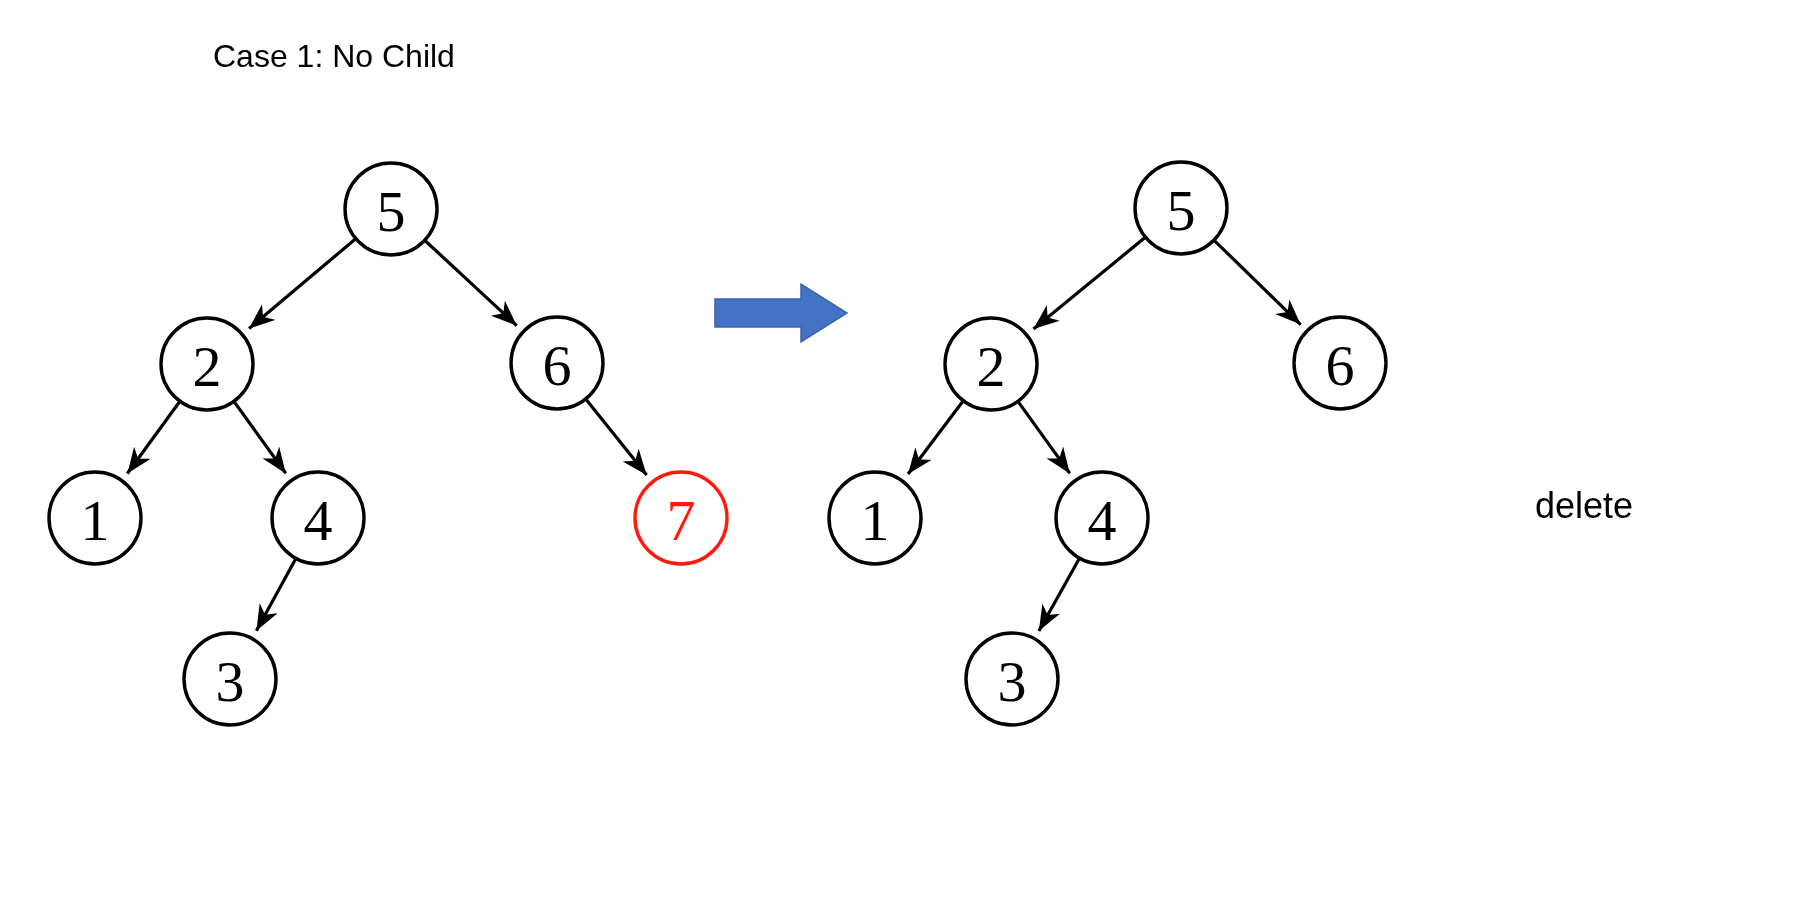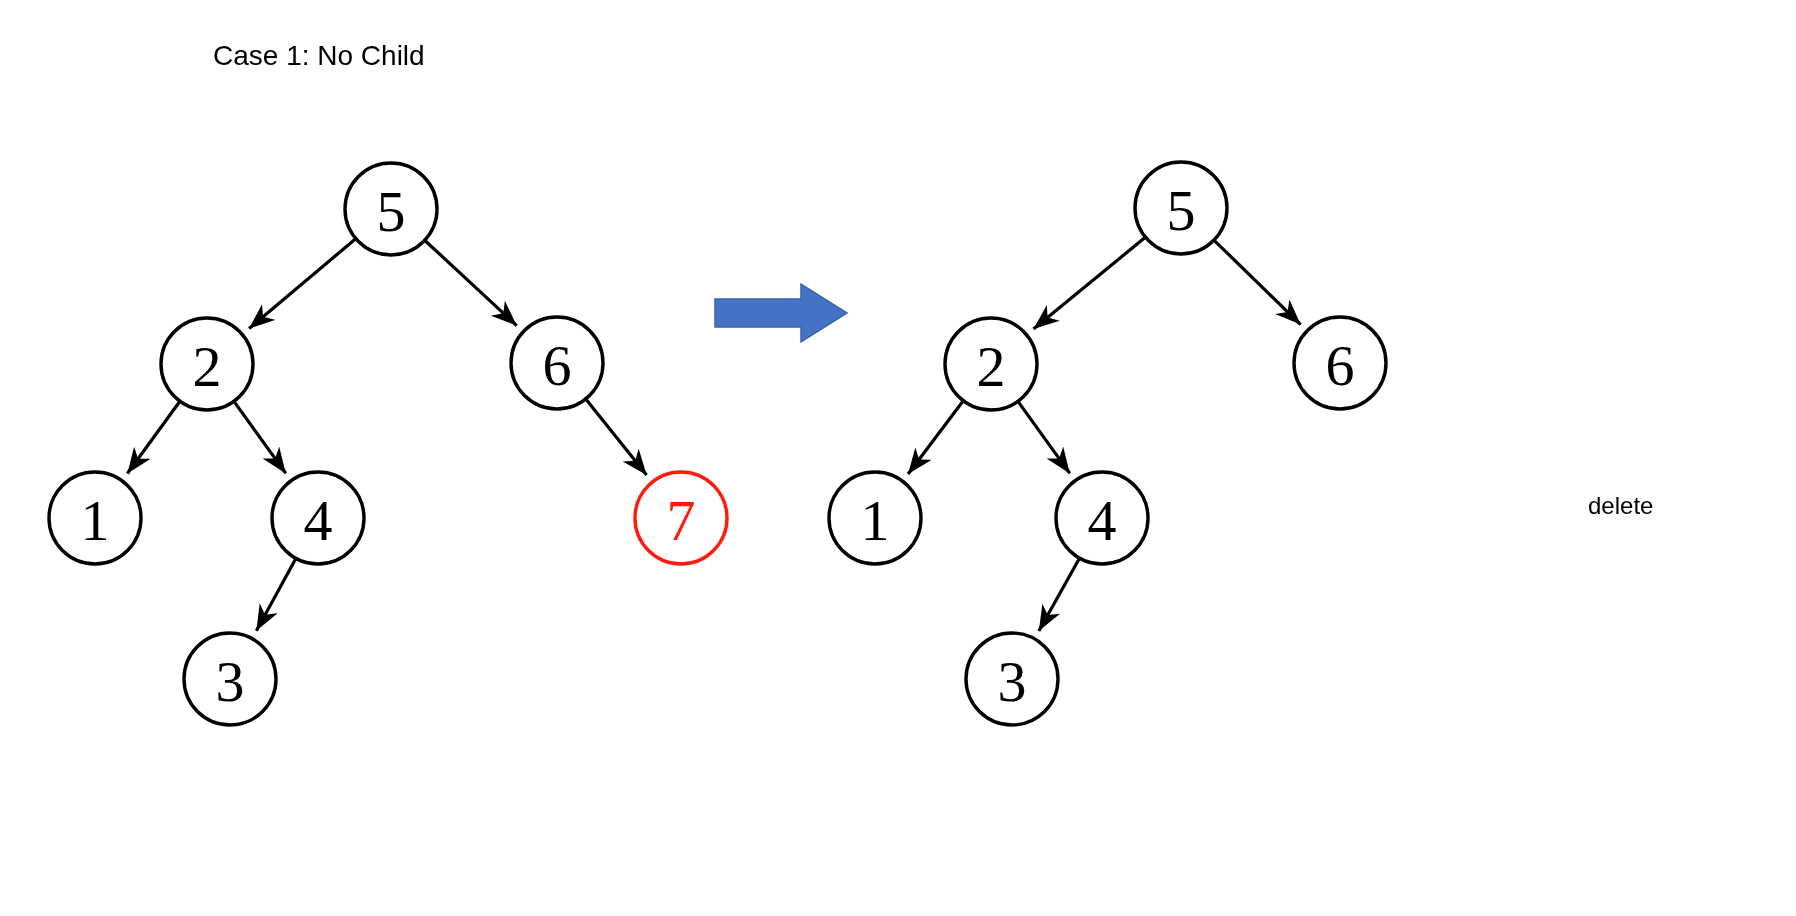--- a/index.html
+++ b/index.html
@@ -19,31 +19,31 @@
     position: absolute;
     left: 0; top: 0;
     width: 1796px;
     height: 916px;
     background: #ffffff;
   }
   #title {
     position: absolute;
     left: 213px;
     top: 29px;
-    font-size: 28px;
+    font-size: 32px;
     line-height: 54px;
     color: #000000;
     font-family: "Liberation Sans", sans-serif;
     white-space: nowrap;
   }
   #delete-label {
     position: absolute;
-    left: 1588px;
+    left: 1535px;
     top: 484px;
-    font-size: 24px;
+    font-size: 36px;
     line-height: 44px;
     color: #000000;
     font-family: "Liberation Sans", sans-serif;
     white-space: nowrap;
   }
   svg.diagram {
     position: absolute;
     left: 0; top: 0;
     width: 1796px;
     height: 916px;

